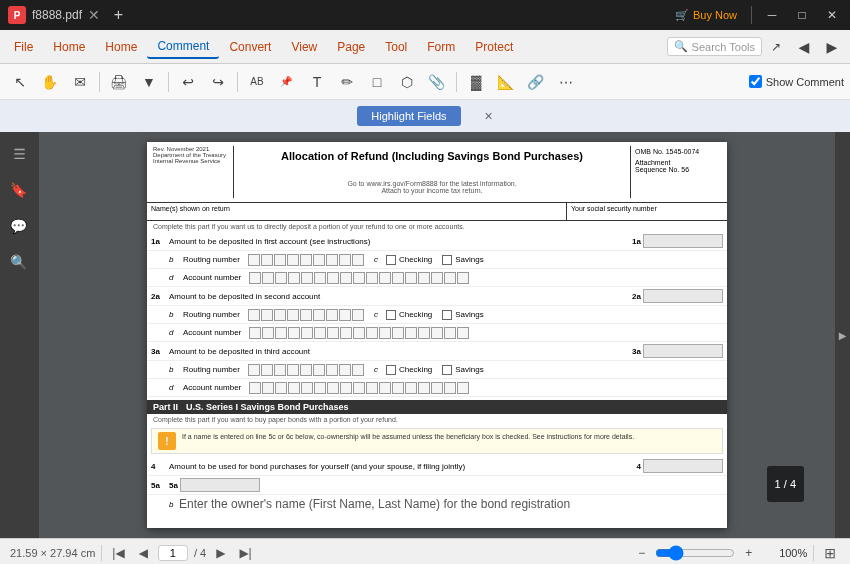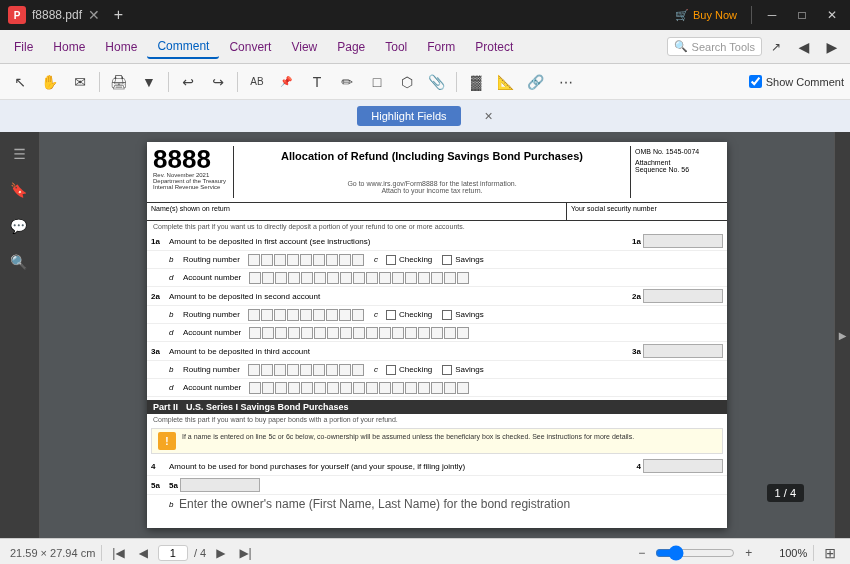--- a/index.html
+++ b/index.html
@@ -18,21 +18,21 @@
     .titlebar-controls { margin-left: auto; display: flex; align-items: center; gap: 2px; padding-right: 4px; }
     .titlebar-btn { width: 28px; height: 20px; display: flex; align-items: center; justify-content: center; color: #ccc; font-size: 12px; cursor: pointer; border-radius: 3px; }
     .buy-now { display: flex; align-items: center; gap: 4px; background: transparent; color: #f90; font-size: 11px; padding: 0 8px; cursor: pointer; }
     .separator-v { width: 1px; height: 18px; background: #555; margin: 0 4px; }
 
     
     .menubar {
       background: #f0f0f0; height: 34px; display: flex; align-items: center;
       border-bottom: 1px solid #ccc; padding: 0 4px;
     }
-    .menu-item { padding: 4px 10px; font-size: 12px; cursor: pointer; border-radius: 3px; color: #701a75; }
+    .menu-item { padding: 4px 10px; font-size: 12px; cursor: pointer; border-radius: 3px; color: #c2410c; }
     .menu-item.active { color: #0060c0; border-bottom: 2px solid #0060c0; }
     .menu-toolbar-sep { flex: 1; }
     .toolbar-search { display: flex; align-items: center; background: #fff; border: 1px solid #ccc; border-radius: 3px; padding: 2px 6px; gap: 4px; font-size: 11px; color: #999; }
 
     
     .toolbar {
       background: #f8f8f8; height: 36px; display: flex; align-items: center;
       border-bottom: 1px solid #ddd; padding: 0 6px; gap: 2px;
     }
     .toolbar-btn { width: 28px; height: 28px; display: flex; align-items: center; justify-content: center; cursor: pointer; border-radius: 3px; color: #444; font-size: 14px; }
@@ -86,21 +86,21 @@
       background: #f0f0f0; height: 28px; display: flex; align-items: center;
       padding: 0 10px; border-top: 1px solid #ccc; gap: 6px;
     }
     .nav-btn { cursor: pointer; color: #555; font-size: 12px; padding: 2px 4px; }
     .page-input { width: 30px; text-align: center; border: 1px solid #ccc; border-radius: 3px; font-size: 11px; padding: 1px 2px; }
     .page-total { font-size: 11px; color: #555; }
     .zoom-area { margin-left: auto; display: flex; align-items: center; gap: 6px; }
     .zoom-slider { width: 80px; }
     .zoom-level { font-size: 11px; color: #333; width: 45px; text-align: right; }
     .fit-btn { cursor: pointer; color: #555; font-size: 14px; padding: 2px 4px; }
-    .page-badge { position: absolute; bottom: 36px; right: 30px; background: rgba(0,0,0,0.6); color: white; padding: 3px 8px; border-radius: 3px; font-size: 11px; }
+    .page-badge { position: absolute; bottom: 36px; right: 30px; background: rgba(0,0,0,0.6); color: white; padding: 12px 8px; border-radius: 3px; font-size: 11px; }
   </style>
 </head>
 <body>
 
 <div class="titlebar">
   <div class="titlebar-left">
     <div class="titlebar-logo">P</div>
     <span class="titlebar-filename">f8888.pdf</span>
     <span class="tab-close">✕</span>
     <span class="tab-add">+</span>
@@ -179,21 +179,20 @@
     <div class="panel-icon">🔖</div>
     <div class="panel-icon">💬</div>
     <div class="panel-icon">🔍</div>
   </div>
 
   <div class="pdf-area">
     <div class="pdf-page">
 
       <div style="display:flex; border-bottom:1px solid #333; padding:4px 6px;">
         <div style="min-width:80px;">
-          <div style="font-size:26px; font-weight:bold; line-height:1;">8888</div>
           <div style="font-size:6px; color:#333;">Rev. November 2021</div>
           <div style="font-size:6px; color:#333;">Department of the Treasury</div>
           <div style="font-size:6px; color:#333;">Internal Revenue Service</div>
         </div>
         <div style="flex:1; text-align:center; padding:4px 10px; border-left:1px solid #333; border-right:1px solid #333;">
           <div style="font-size:11px; font-weight:bold; margin-bottom:18px;">Allocation of Refund (Including Savings Bond Purchases)</div>
           <div style="font-size:7px; color:#555;">Go to www.irs.gov/Form8888 for the latest information.</div>
           <div style="font-size:7px; color:#555;">Attach to your income tax return.</div>
         </div>
         <div style="min-width:90px; padding:2px 4px; font-size:7px;">

